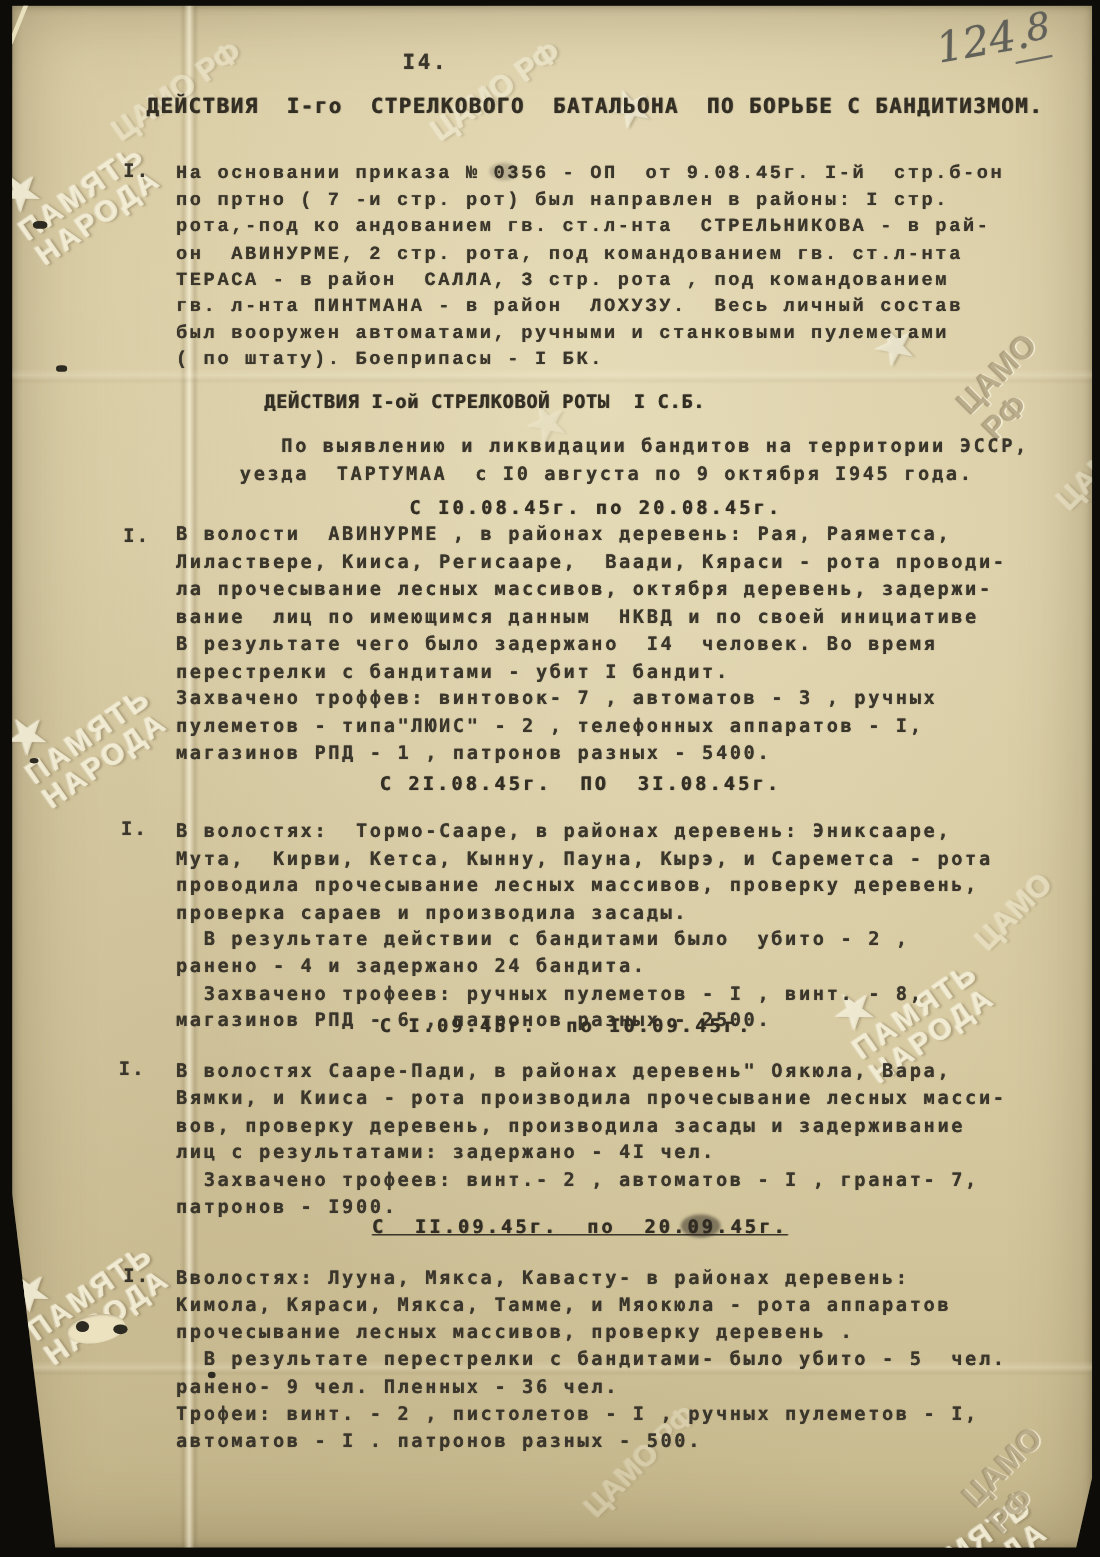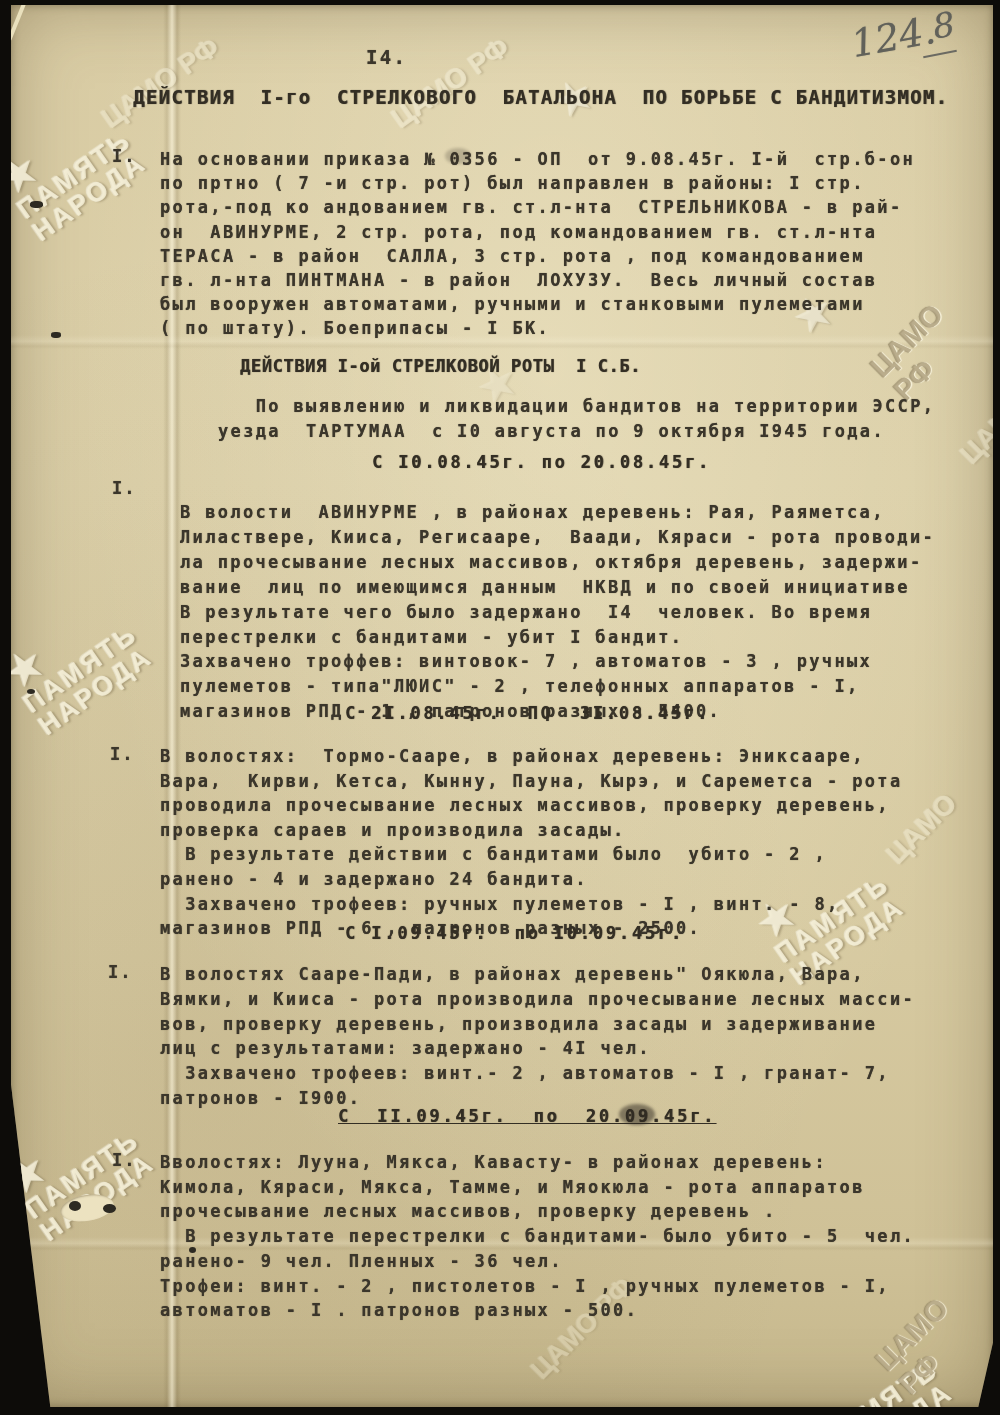--- a/index.html
+++ b/index.html
@@ -122,21 +122,21 @@
 
   
   <div class="tw" style="left:355px;top:41px;font-size:19px;">I4.</div>
 
   
   <div class="doc-title" style="left:122px;top:81px;">ДЕЙСТВИЯ  I-го  СТРЕЛКОВОГО  БАТАЛЬОНА  ПО БОРЬБЕ С БАНДИТИЗМОМ.</div>
 
   
   <div style="display:contents;">
     <div class="marker" style="left:101px;top:141px;">I.</div>
-    <div class="lines" style="left:149px;top:142px;line-height:24.2px;">
+    <div class="lines" style="left:149px;top:142px;line-height:24.2px;font-family:Liberation Mono, monospace;">
       <div class="tl">На основании приказа № 0356 - ОП  от 9.08.45г. I-й  стр.б-он</div>
       <div class="tl">по пртно ( 7 -и стр. рот) был направлен в районы: I стр.</div>
       <div class="tl">рота,-под ко андованием гв. ст.л-нта  СТРЕЛЬНИКОВА - в рай-</div>
       <div class="tl">он  АВИНУРМЕ, 2 стр. рота, под командованием гв. ст.л-нта</div>
       <div class="tl">ТЕРАСА - в район  САЛЛА, 3 стр. рота , под командованием</div>
       <div class="tl">гв. л-нта ПИНТМАНА - в район  ЛОХУЗУ.  Весь личный состав</div>
       <div class="tl">был вооружен автоматами, ручными и станковыми пулеметами</div>
       <div class="tl">( по штату). Боеприпасы - I БК.</div>
     </div>
   </div>
@@ -145,40 +145,40 @@
   <div class="phead" style="left:229px;top:351px;letter-spacing:0.6px;">ДЕЙСТВИЯ I-ой СТРЕЛКОВОЙ РОТЫ  I С.Б.</div>
   <div class="lines" style="left:207px;top:389px;line-height:24.5px;">
     <div class="tl">   По выявлению и ликвидации бандитов на территории ЭССР,</div>
     <div class="tl">уезда  ТАРТУМАА  с I0 августа по 9 октября I945 года.</div>
   </div>
 
   
   <div style="display:contents;">
     <div class="phead" style="left:361px;top:447px;">С I0.08.45г. по 20.08.45г.</div>
     <div class="marker" style="left:101px;top:473px;">I.</div>
-    <div class="lines" style="left:149px;top:495px;line-height:24.9px;margin-left:20px;">
+    <div class="lines" style="left:149px;top:469px;line-height:24.9px;">
       <div class="tl">В волости  АВИНУРМЕ , в районах деревень: Рая, Раяметса,</div>
       <div class="tl">Лиластвере, Кииса, Регисааре,  Ваади, Кяраси - рота проводи-</div>
       <div class="tl">ла прочесывание лесных массивов, октября деревень, задержи-</div>
       <div class="tl">вание  лиц по имеющимся данным  НКВД и по своей инициативе</div>
       <div class="tl">В результате чего было задержано  I4  человек. Во время</div>
       <div class="tl">перестрелки с бандитами - убит I бандит.</div>
       <div class="tl">Захвачено троффев: винтовок- 7 , автоматов - 3 , ручных</div>
       <div class="tl">пулеметов - типа"ЛЮИС" - 2 , телефонных аппаратов - I,</div>
       <div class="tl">магазинов РПД - 1 , патронов разных - 5400.</div>
     </div>
   </div>
 
   
   <div style="display:contents;">
     <div class="phead" style="left:334px;top:698px;">С 2I.08.45г.  ПО  3I.08.45г.</div>
     <div class="marker" style="left:99px;top:739px;">I.</div>
     <div class="lines" style="left:149px;top:739px;line-height:24.6px;">
       <div class="tl">В волостях:  Тормо-Сааре, в районах деревень: Эниксааре,</div>
-      <div class="tl">Вара,  Кирви, Кетса, Кынну, Пауна, Кырэ, и Сареметса - рота</div>
+      <div class="tl">Мута,  Кирви, Кетса, Кынну, Пауна, Кырэ, и Сареметса - рота</div>
       <div class="tl">проводила прочесывание лесных массивов, проверку деревень,</div>
       <div class="tl">проверка сараев и производила засады.</div>
       <div class="tl">  В результате действии с бандитами было  убито - 2 ,</div>
       <div class="tl">ранено - 4 и задержано 24 бандита.</div>
       <div class="tl">  Захвачено трофеев: ручных пулеметов - I , винт. - 8,</div>
       <div class="tl">магазинов РПД - 6 , патронов разных - 2500.</div>
     </div>
   </div>
 
   

